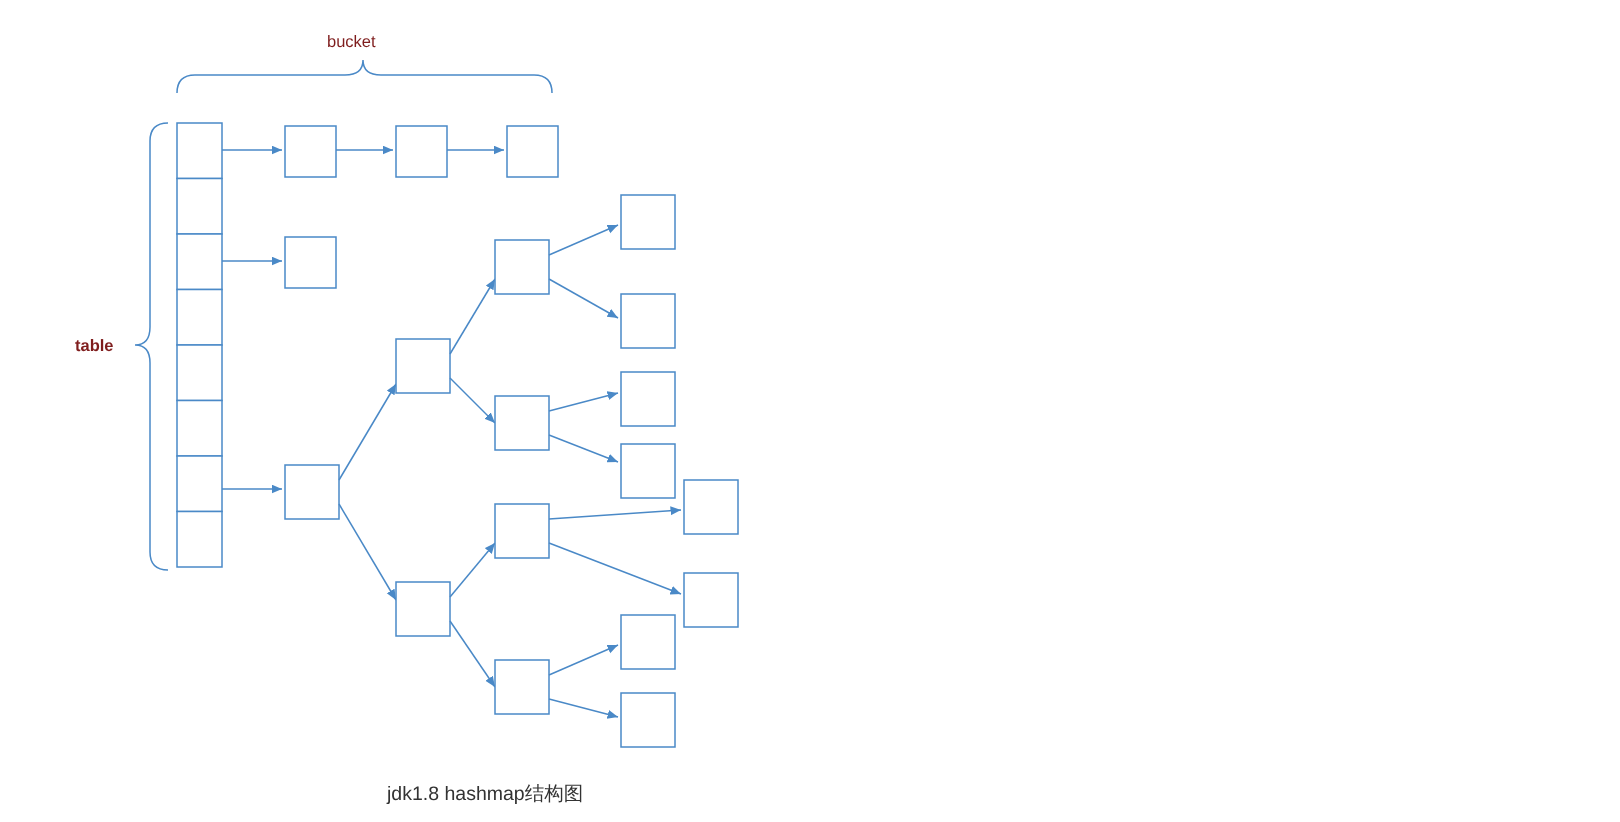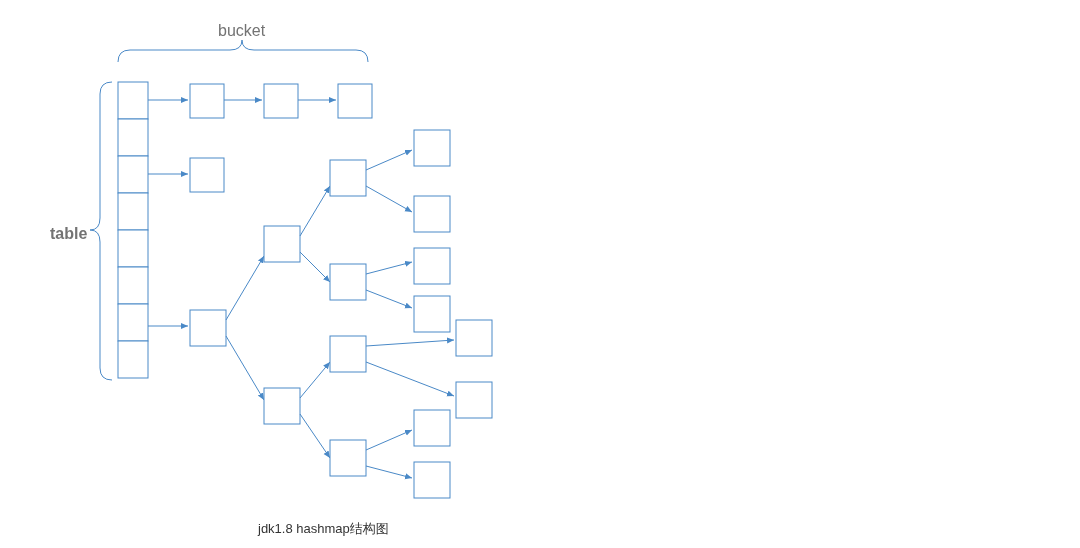--- a/index.html
+++ b/index.html
@@ -11,22 +11,22 @@
     background: #fff;
     color: #333;
   }
   .canvas {
     position: relative;
     width: 1080px;
     height: 548px;
   }
   .label {
     position: absolute;
-    font-size: 16px;
-    color: #737373;
+    font-size: 11px;
+    color: #7f1d1d;
   }
   .caption {
     position: absolute;
     font-size: 13px;
     color: #333;
   }
   svg {
     position: absolute;
     top: 0;
     left: 0;

